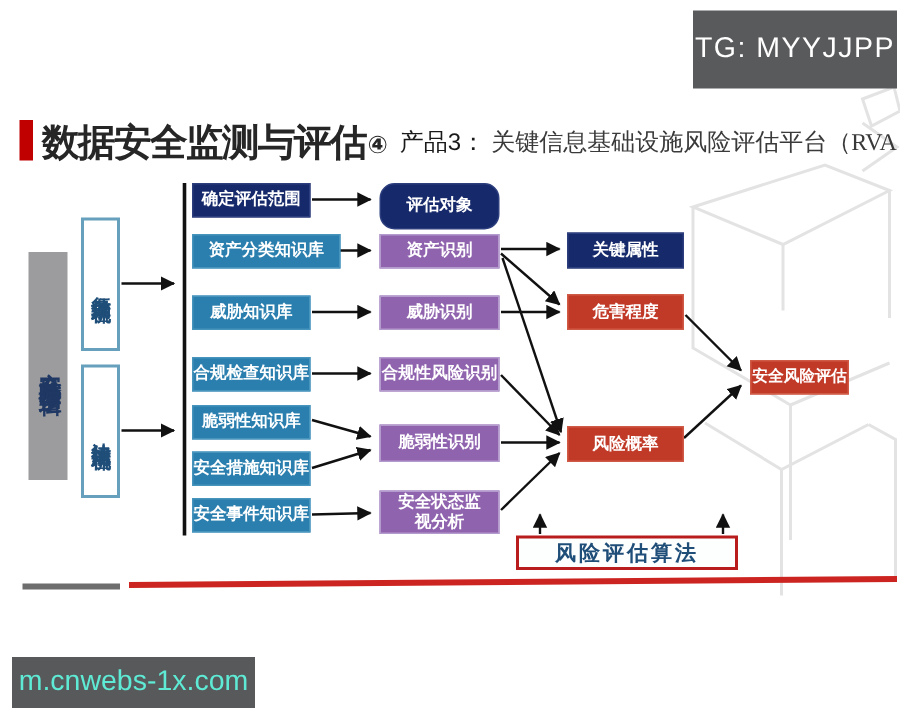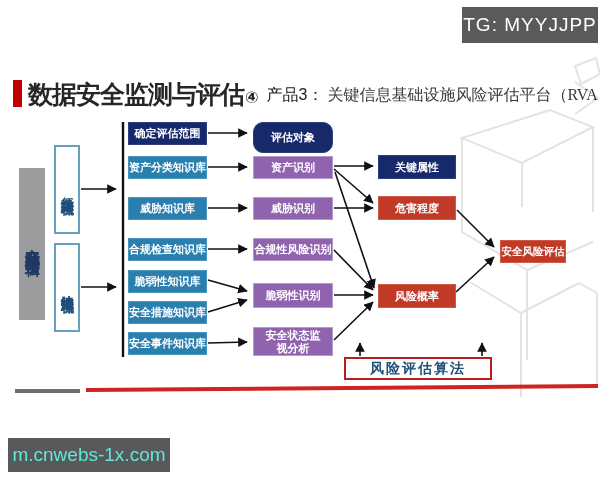--- a/index.html
+++ b/index.html
@@ -1,21 +1,21 @@
 <!DOCTYPE html>
 <html><head>
 <meta charset="utf-8">
 <style>
   html,body{margin:0;padding:0;}
   body{font-family:"Liberation Sans","DejaVu Sans",sans-serif;background:#fff;}
   #stage{position:relative;width:600px;height:480px;background:#ffffff;overflow:hidden;}
   svg.layer{position:absolute;left:0;top:0;width:600px;height:480px;}
 
   
-  .tg-badge{position:absolute;left:462px;top:7px;width:136px;height:36px;background:#595a5c;
+  .tg-badge{position:absolute;left:462px;top:7px;width:136px;height:52px;background:#595a5c;
     color:#fff;font-size:19px;display:flex;align-items:center;justify-content:center;letter-spacing:1px;}
   .accent-bar{position:absolute;left:13px;top:80px;width:9px;height:27px;background:#c00000;}
   .title-row{position:absolute;left:28px;top:76px;width:570px;height:36px;display:flex;align-items:center;white-space:nowrap;}
   .main-title{font-size:25px;font-weight:bold;color:#262626;letter-spacing:-1px;}
   .title-num{font-size:16px;font-weight:bold;color:#262626;margin:6px 2px 0 1px;}
   .prod-label{font-size:16px;font-weight:normal;color:#1a1a1a;margin:2px 4px 0 6px;}
   .prod-name{font-family:"Liberation Serif","DejaVu Serif",serif;font-size:16px;color:#3a3a3a;margin-top:2px;}
 
   
   .vtext{writing-mode:vertical-rl;text-orientation:upright;display:flex;align-items:center;justify-content:center;}
@@ -109,21 +109,21 @@
     <span class="prod-label">产品3：</span>
     <span class="prod-name">关键信息基础设施风险评估平台（RVA）</span>
   </div>
 
   <div class="logic-bar vtext">安全风险评估逻辑</div>
 
   <div class="ctx-box vtext" style="top:145px;">行业场景梳理</div>
   <div class="ctx-box vtext" style="top:243px;">法律法规梳理</div>
 
   <div class="fbox navy" style="left:128px;top:122px;width:79px;height:23px;">确定评估范围</div>
-  <div class="fbox teal" style="left:128px;top:156px;width:79px;height:23px;text-align:right;">资产分类知识库</div>
+  <div class="fbox teal" style="left:128px;top:156px;width:99px;height:23px;text-align:right;">资产分类知识库</div>
   <div class="fbox teal" style="left:128px;top:197px;width:79px;height:23px;">威胁知识库</div>
   <div class="fbox teal" style="left:128px;top:238px;width:79px;height:23px;">合规检查知识库</div>
   <div class="fbox teal" style="left:128px;top:270px;width:79px;height:23px;">脆弱性知识库</div>
   <div class="fbox teal" style="left:128px;top:301px;width:79px;height:23px;">安全措施知识库</div>
   <div class="fbox teal" style="left:128px;top:332px;width:79px;height:23px;">安全事件知识库</div>
 
   <div class="fbox navy" style="left:253px;top:122px;width:80px;height:31px;border-radius:10px;">评估对象</div>
   <div class="fbox purple" style="left:253px;top:156px;width:80px;height:23px;">资产识别</div>
   <div class="fbox purple" style="left:253px;top:197px;width:80px;height:23px;">威胁识别</div>
   <div class="fbox purple" style="left:253px;top:238px;width:80px;height:23px;">合规性风险识别</div>

